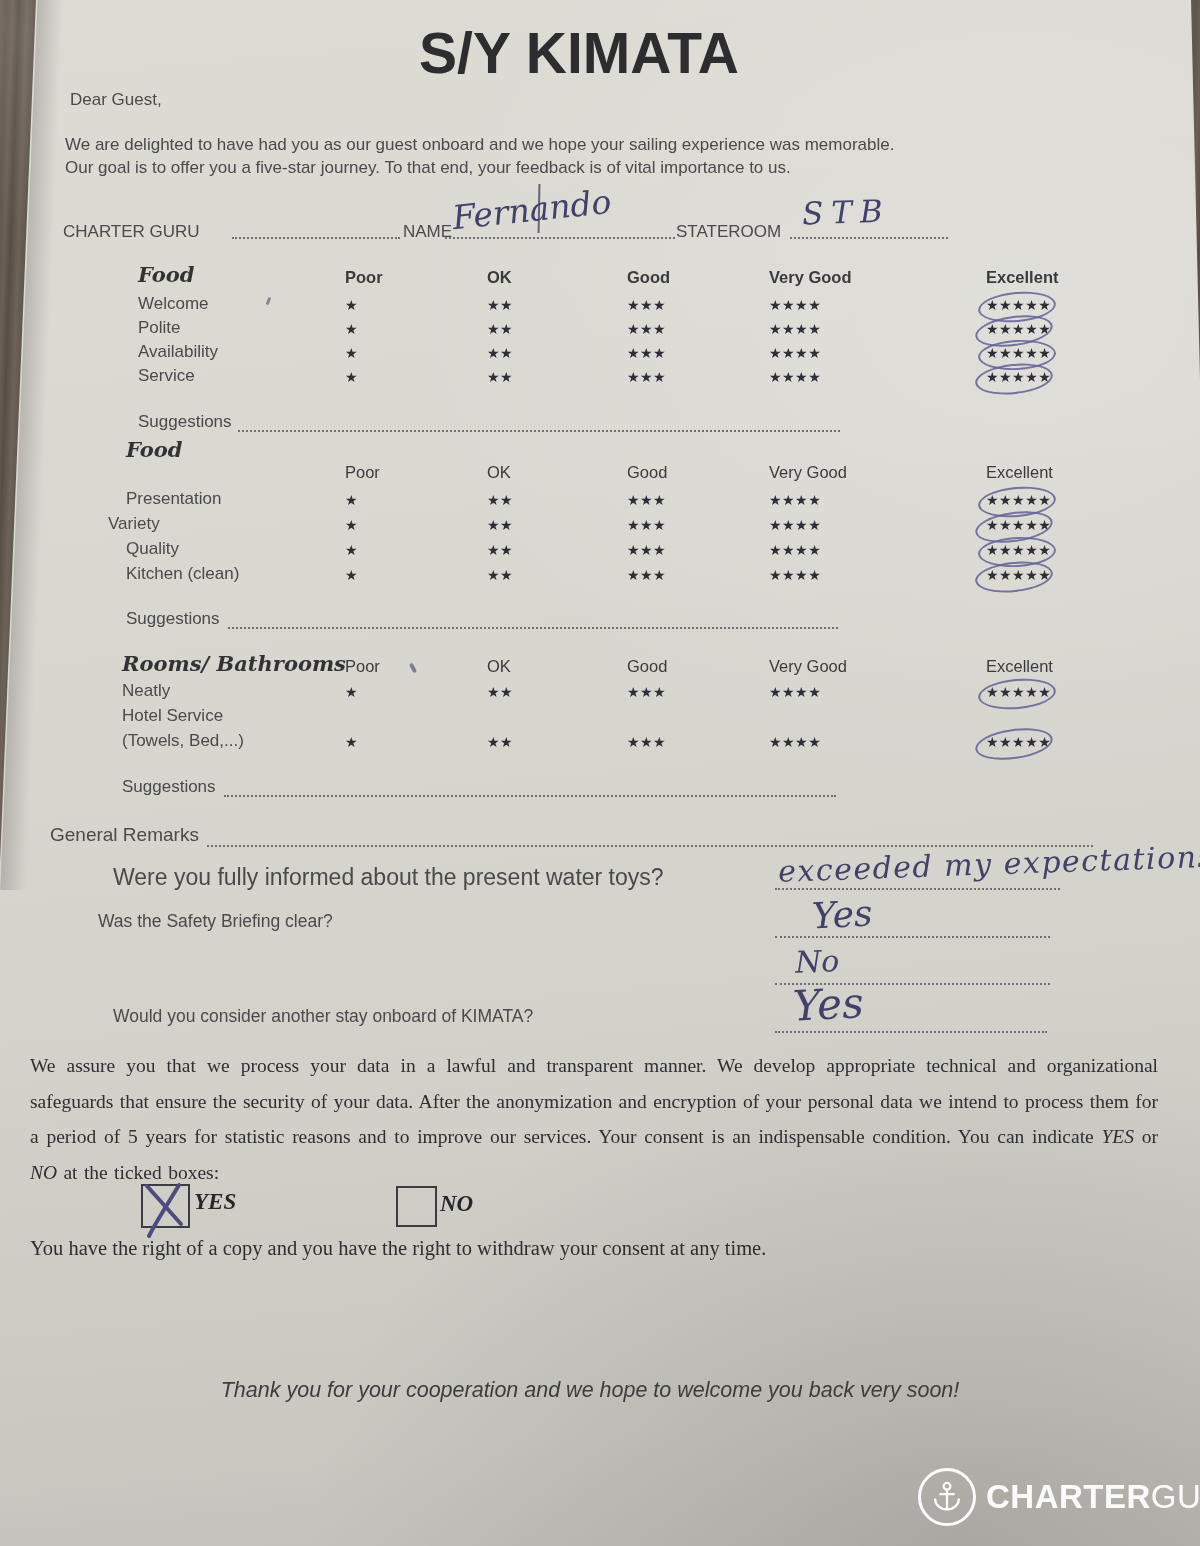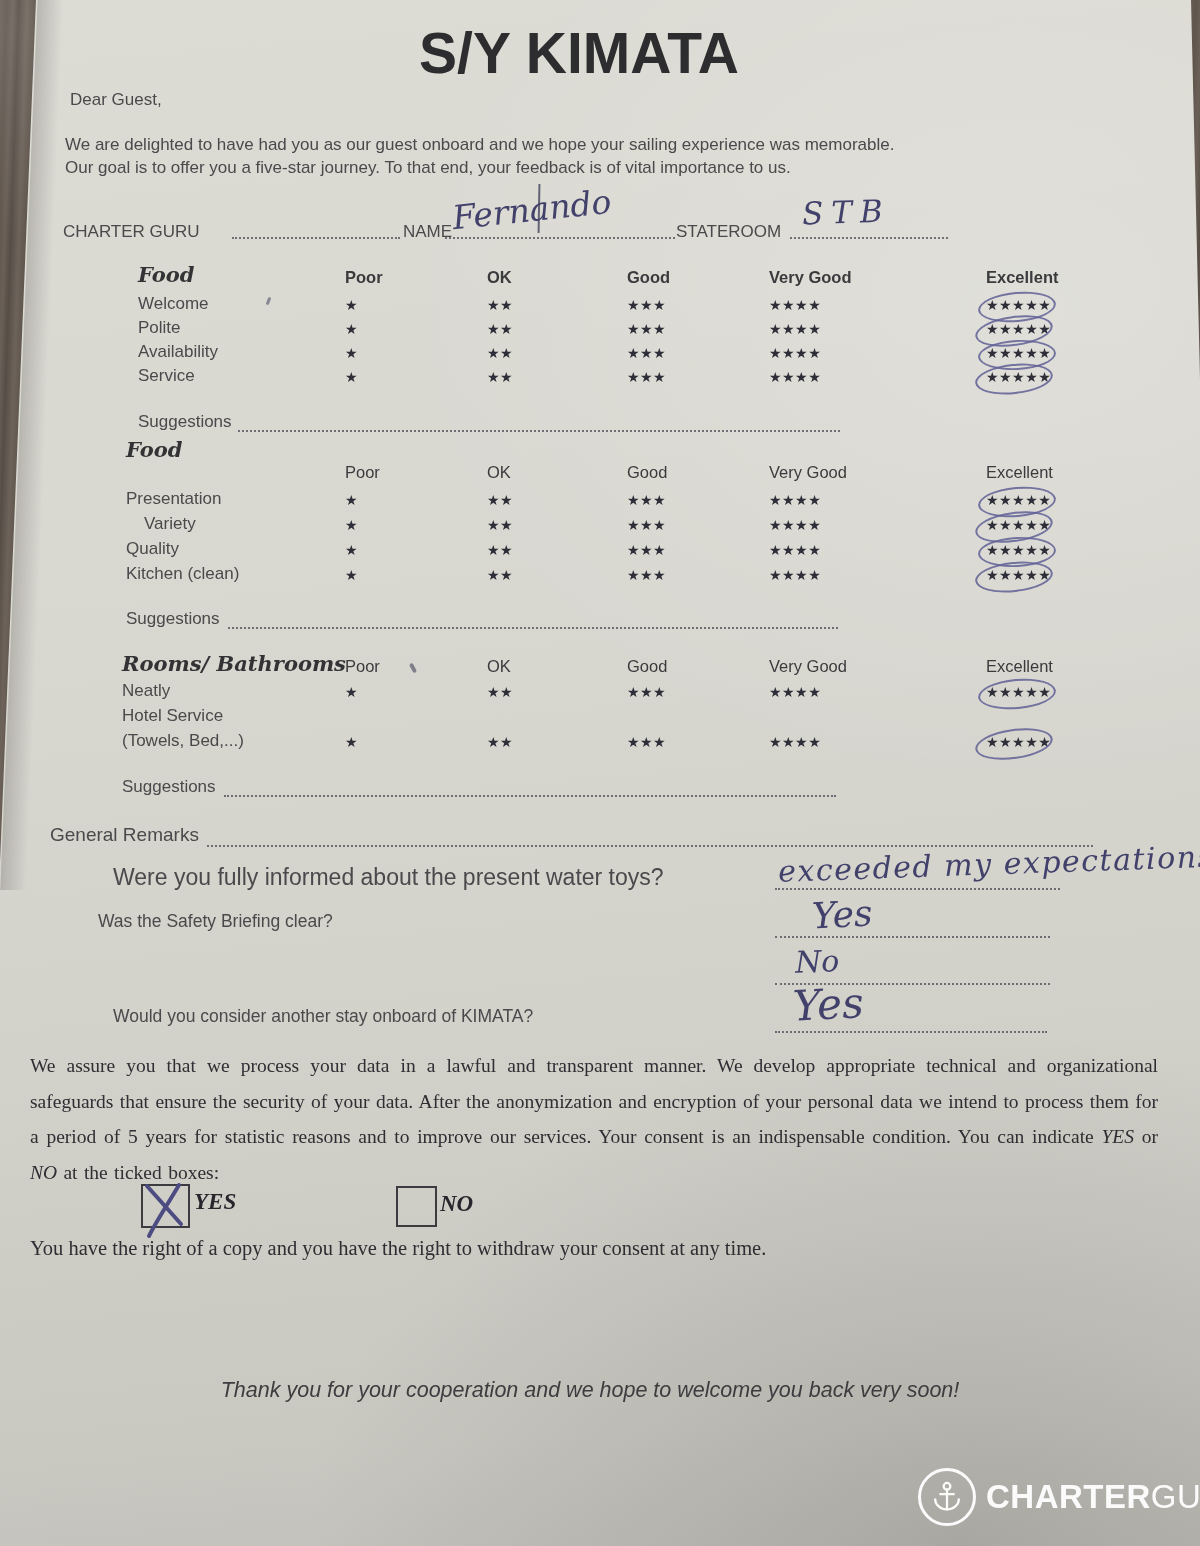--- a/index.html
+++ b/index.html
@@ -118,21 +118,21 @@
         <div class="abs col-head" style="left: 627px; top: 463px;">Good</div>
         <div class="abs col-head" style="left: 769px; top: 463px;">Very Good</div>
         <div class="abs col-head" style="left: 986px; top: 463px;">Excellent</div>
         <div class="abs row-label" style="left: 126px; top: 489px;">Presentation</div>
         <div class="abs stars" style="left: 345px; top: 492px;">★</div>
         <div class="abs stars" style="left: 487px; top: 492px;">★★</div>
         <div class="abs stars" style="left: 627px; top: 492px;">★★★</div>
         <div class="abs stars" style="left: 769px; top: 492px;">★★★★</div>
         <div class="abs stars" style="left: 986px; top: 492px;">★★★★★</div>
         <div class="abs circle" style="left: 978px; top: 487px; transform: rotate(-5deg);"></div>
-        <div class="abs row-label" style="left: 144px; top: 514px;">Variety</div>
+        <div class="abs row-label" style="left: 108px; top: 514px;">Variety</div>
         <div class="abs stars" style="left: 345px; top: 517px;">★</div>
         <div class="abs stars" style="left: 487px; top: 517px;">★★</div>
         <div class="abs stars" style="left: 627px; top: 517px;">★★★</div>
         <div class="abs stars" style="left: 769px; top: 517px;">★★★★</div>
         <div class="abs stars" style="left: 986px; top: 517px;">★★★★★</div>
         <div class="abs circle" style="left: 975px; top: 512px; transform: rotate(-8deg);"></div>
         <div class="abs row-label" style="left: 126px; top: 539px;">Quality</div>
         <div class="abs stars" style="left: 345px; top: 542px;">★</div>
         <div class="abs stars" style="left: 487px; top: 542px;">★★</div>
         <div class="abs stars" style="left: 627px; top: 542px;">★★★</div>

